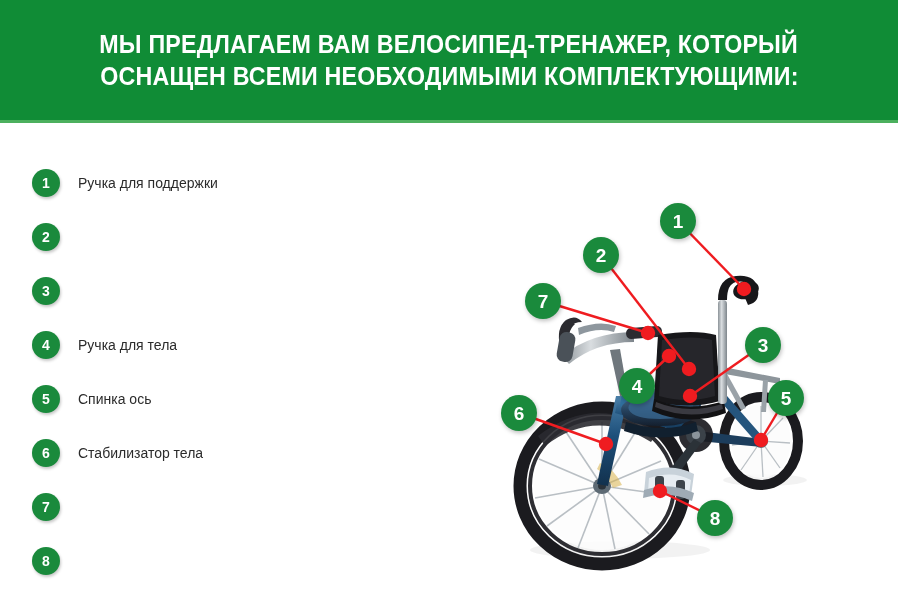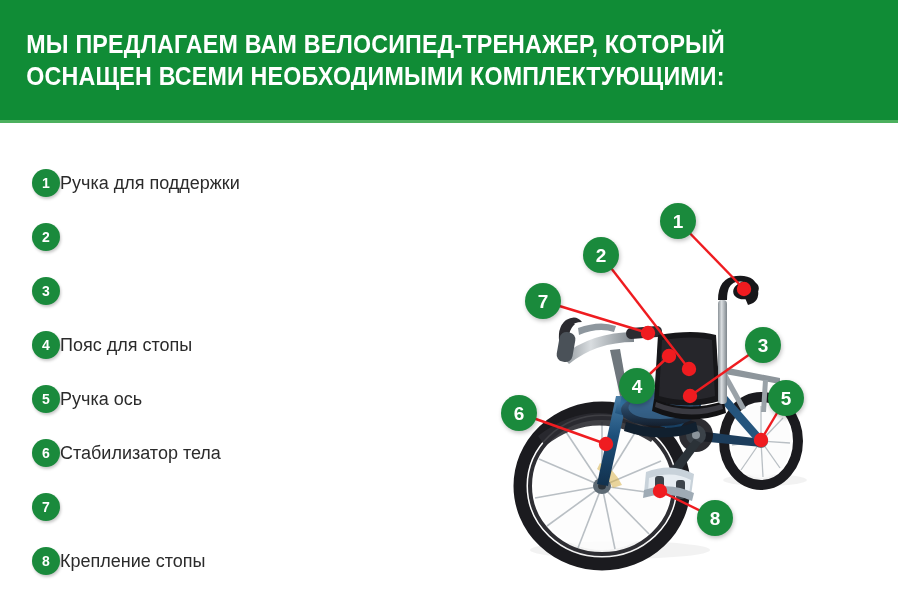--- a/index.html
+++ b/index.html
@@ -34,21 +34,21 @@
     background: #4cb05e;
   }
   .banner-text {
     position: absolute;
     left: 0;
     top: 0;
     width: 898px;
     height: 120px;
     display: flex;
     flex-direction: column;
-    align-items: flex-start;
+    align-items: center;
     justify-content: center;
     gap: 0;
   }
   .banner-line {
     color: #ffffff;
     font-family: "Liberation Sans Narrow", "Liberation Sans", sans-serif;
     font-size: 25px;
     font-weight: bold;
     letter-spacing: 0.2px;
     line-height: 1.28;
@@ -79,21 +79,22 @@
     font-size: 14px;
     font-weight: bold;
     display: flex;
     align-items: center;
     justify-content: center;
     flex: 0 0 auto;
     box-shadow: 1px 2px 3px rgba(0,0,0,0.22);
     line-height: 1;
   }
   .feature-label {
-    font-size: 18px;
+    margin-left: 18px;
+    font-size: 14px;
     color: #2b2b2b;
     white-space: nowrap;
   }
 
   
   .diagram {
     position: absolute;
     left: 450px;
     top: 150px;
     width: 448px;
@@ -139,36 +140,35 @@
     <div class="feature-label">Ручка для поддержки</div>
   </div>
   <div class="feature-row">
     <div class="badge">2</div>
   </div>
   <div class="feature-row">
     <div class="badge">3</div>
   </div>
   <div class="feature-row">
     <div class="badge">4</div>
-    <div class="feature-label">Пояс для стопы</div>
+    <div class="feature-label">Ручка для тела</div>
   </div>
   <div class="feature-row">
     <div class="badge">5</div>
-    <div class="feature-label">Ручка ось</div>
+    <div class="feature-label">Спинка ось</div>
   </div>
   <div class="feature-row">
     <div class="badge">6</div>
     <div class="feature-label">Стабилизатор тела</div>
   </div>
   <div class="feature-row">
     <div class="badge">7</div>
   </div>
   <div class="feature-row">
     <div class="badge">8</div>
-    <div class="feature-label">Крепление стопы</div>
   </div>
 </div>
 
 <div class="diagram">
 
   <svg width="448" height="440" viewBox="0 0 448 440">
     <defs>
       <linearGradient id="frameGrad" x1="0" y1="0" x2="0" y2="1">
         <stop offset="0%" stop-color="#4a7fa8"></stop>
         <stop offset="45%" stop-color="#1d4f7a"></stop>

